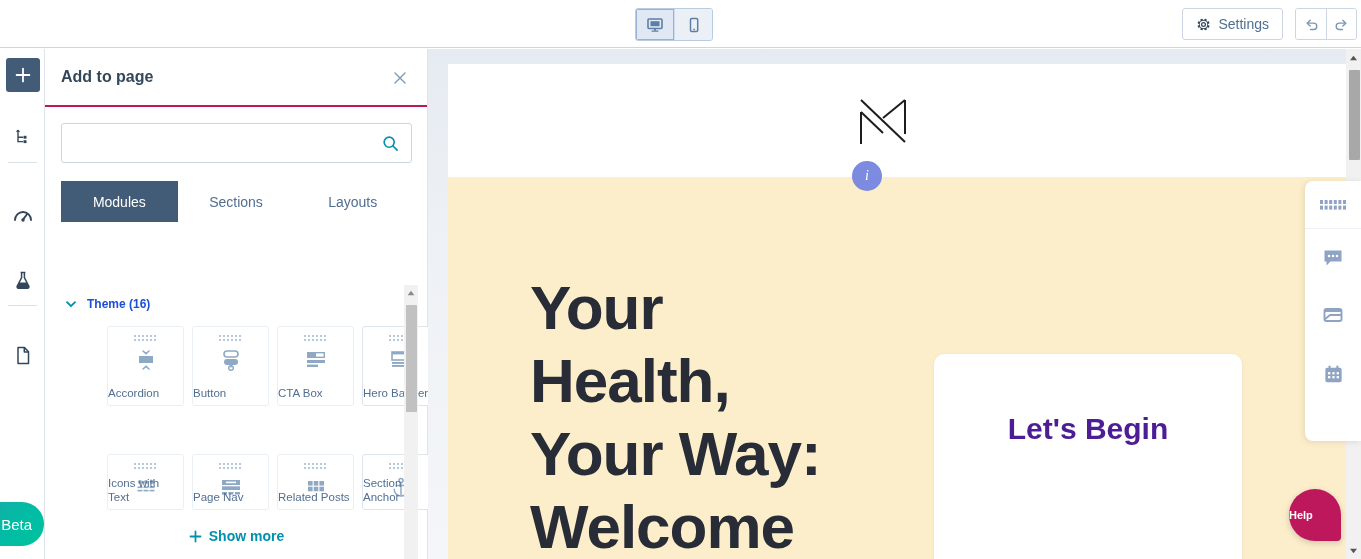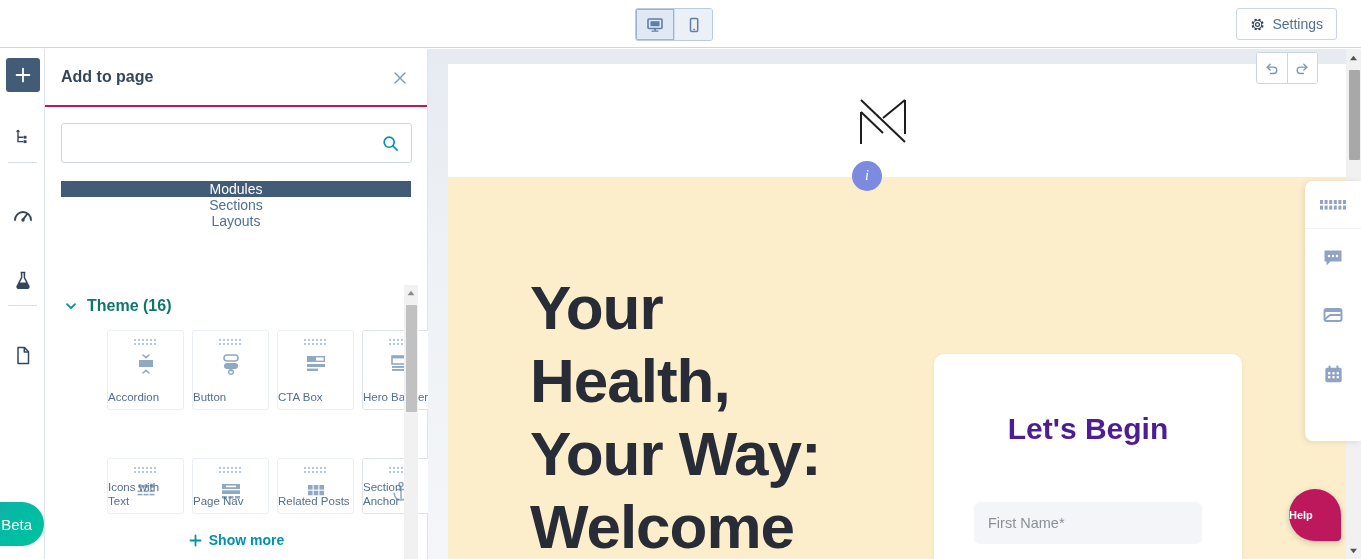--- a/index.html
+++ b/index.html
@@ -22,21 +22,21 @@
     display: flex; border: 1px solid #b9cbe0; border-radius: 3px; overflow: hidden;
     background: #eaf0f6;
   }
   .device-btn {
     width: 38px; height: 31px; display: flex; align-items: center; justify-content: center;
     background: #eaf0f6; border: none; cursor: pointer;
   }
   .device-btn + .device-btn { border-left: 1px solid #cfdceb; }
   .device-btn.active { background: #dfe8f3; box-shadow: inset 0 0 0 1px #9ab3d0; }
 
-  #topbar-right { position: absolute; right: 24px; top: 8px; display: flex; align-items: center; gap: 12px; flex-direction: column; }
+  #topbar-right { position: absolute; right: 4px; top: 8px; display: flex; align-items: center; gap: 12px; }
   #settings-btn {
     display: flex; align-items: center; gap: 7px;
     height: 32px; padding: 0 13px;
     border: 1px solid #cbd6e2; border-radius: 3px;
     background: #ffffff; color: #516f90; font-size: 14px; cursor: pointer;
   }
   #undo-redo { display: flex; border: 1px solid #cbd6e2; border-radius: 3px; overflow: hidden; background: #fff; }
   .ur-btn { width: 30px; height: 30px; display: flex; align-items: center; justify-content: center;
             background: #fff; border: none; cursor: pointer; }
   .ur-btn + .ur-btn { border-left: 1px solid #cbd6e2; }
@@ -82,29 +82,29 @@
   #search-input {
     width: 351px; height: 40px; padding: 0 40px 0 12px;
     border: 1px solid #cbd6e2; border-radius: 3px; font-size: 14px; color: #33475b;
     font-family: "Liberation Sans", sans-serif; outline: none; background: #fff;
   }
   #search-icon-btn {
     position: absolute; right: 10px; top: 9px; width: 22px; height: 22px;
     display: flex; align-items: center; justify-content: center; cursor: pointer;
   }
 
-  #tabs { display: flex; margin: 18px 16px 0 16px; flex-direction: column; }
+  #tabs { display: flex; margin: 18px 16px 0 16px; }
   .tab { flex: 1; height: 41px; display: flex; align-items: center; justify-content: center;
          font-size: 14px; color: #516f90; cursor: pointer; background: #fff; }
   .tab.active { background: #425b76; color: #ffffff; font-weight: 500; }
 
   #list-area { position: absolute; left: 0; top: 236px; width: 383px; height: 323px; overflow: hidden; }
 
   .group-head { display: flex; align-items: center; gap: 10px; padding: 12px 0 10px 20px;
-                font-size: 16px; font-weight: 700; color: #0f766e; cursor: pointer; }
+                font-size: 12px; font-weight: 700; color: #1d4ed8; cursor: pointer; }
 
   #mod-grid { display: grid; grid-template-columns: repeat(4, 77px); gap: 8px; padding: 5px 0 0 62px; }
   .mod-card {
     position: relative; width: 77px; height: 80px;
     border: 1px solid #eaeff4; border-radius: 3px; background: #fff;
     display: flex; flex-direction: column; align-items: center; cursor: pointer;
   }
   .mod-card.edge { border-color: #dde4ec; }
   .mod-card.tall { height: 56px; margin-top: 40px; }
   .mod-dots { margin-top: 7px; width: 26px; height: 9px; }
@@ -601,24 +601,20 @@
       </div>
     </div>
 
     <div id="info-badge">i</div>
 
     <div id="hero">
       <div id="headline">Your Health, Your Way: Welcome to</div>
 
       <div id="form-card">
         <div id="form-title">Let's Begin</div>
-        <div id="form-fields">
-          <div class="form-field">First Name*</div>
-
-        </div>
       </div>
     </div>
   </div>
 
   <div id="canvas-sb">
     <div class="arrow" style="top:0">
       <svg width="9" height="6" viewBox="0 0 9 6">
           <path d="M4.5 0.8L8 5.2H1z" fill="#555"></path>
         </svg>
     </div>

